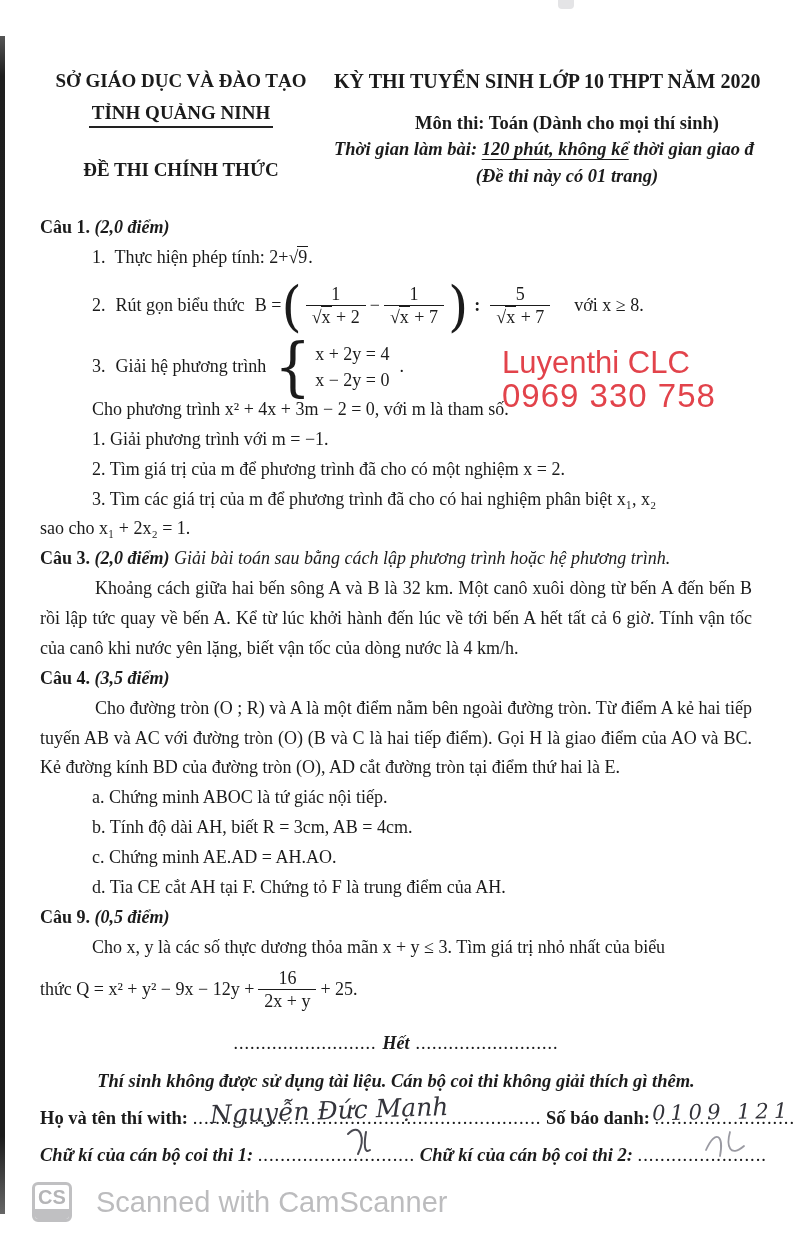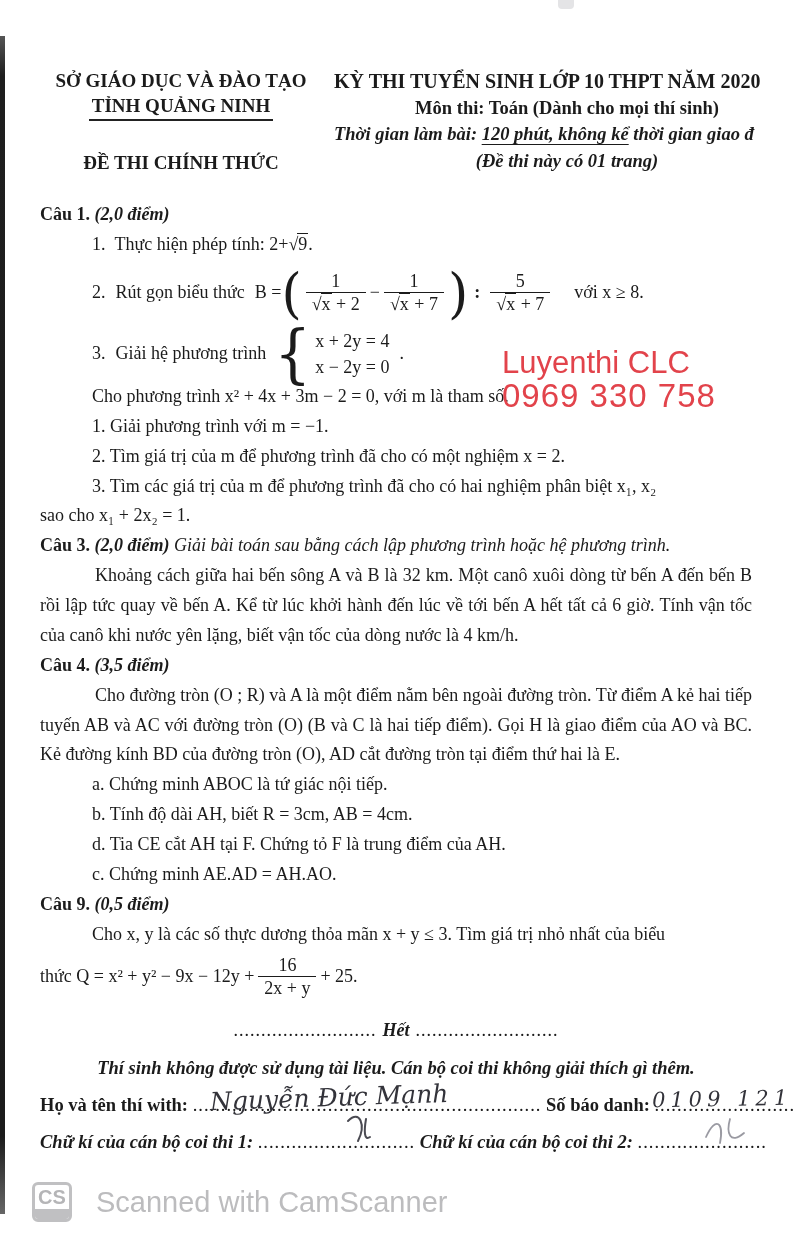--- a/index.html
+++ b/index.html
@@ -13,26 +13,26 @@
   }
   
   .left-strip{position:absolute;left:0;top:36px;width:5px;height:1178px;
     background:linear-gradient(180deg,#555 0,#1e1e1e 40px,#1b1b1b 1100px,#666 100%);}
   .top-smudge{position:absolute;left:558px;top:0;width:16px;height:9px;background:#e4e4e6;border-radius:0 0 4px 4px;}
 
   
   .header{display:flex;padding:70px 0 0 36px;}
   .h-left{width:290px;text-align:center;flex:0 0 auto;}
   .h-left .l1{font-weight:bold;font-size:19px;white-space:nowrap;}
-  .h-left .l2{font-weight:bold;font-size:19px;margin-top:3px;}
+  .h-left .l2{font-weight:bold;font-size:19px;margin-top:10px;}
   .h-left .l2 span{display:inline-block;border-bottom:2.5px solid #222;padding:0 3px 2px;}
   .h-left .l3{font-weight:bold;font-size:19px;margin-top:31px;white-space:nowrap;}
   .h-right{flex:1;text-align:center;padding-left:8px;}
   .h-right .r1{font-weight:bold;font-size:20px;white-space:nowrap;text-align:left;}
-  .h-right .r2{font-weight:bold;font-size:18.5px;margin-top:5px;white-space:nowrap;}
+  .h-right .r2{font-weight:bold;font-size:18.5px;margin-top:20px;white-space:nowrap;}
   .h-right .r3{font-weight:bold;font-style:italic;font-size:18.5px;margin-top:5px;white-space:nowrap;text-align:left;}
   .h-right .r3 .ul{text-decoration:underline;text-underline-offset:4px;}
   .h-right .r4{font-weight:bold;font-style:italic;font-size:18.5px;margin-top:6px;white-space:nowrap;}
 
   
   .content{padding:26px 48px 0 40px;font-size:18px;line-height:1.66;}
   .qlabel{font-weight:bold;white-space:nowrap;}
   .qlabel .pts{font-weight:bold;font-style:italic;}
   .qlabel .after-italic{font-weight:normal;font-style:italic;}
   .indent1{padding-left:52px;white-space:nowrap;}
@@ -163,22 +163,22 @@
     <div class="indent1">3.  Tìm các giá trị của m để phương trình đã cho có hai nghiệm phân biệt x₁,  x₂</div>
     <div class="noindent">sao cho x₁ + 2x₂ = 1.</div>
 
     <div class="qlabel"><span>Câu 3.</span> <span class="pts">(2,0 điểm)</span> <span class="after-italic">Giải bài toán sau bằng cách lập phương trình hoặc hệ phương trình.</span></div>
     <div class="para">Khoảng cách giữa hai bến sông A và B là 32 km. Một canô xuôi dòng từ bến A đến bến B rồi lập tức quay về bến A. Kể từ lúc khởi hành đến lúc về tới bến A hết tất cả 6 giờ. Tính vận tốc của canô khi nước yên lặng, biết vận tốc của dòng nước là 4 km/h.</div>
 
     <div class="qlabel"><span>Câu 4.</span> <span class="pts">(3,5 điểm)</span></div>
     <div class="para">Cho đường tròn (O ; R) và A là một điểm nằm bên ngoài đường tròn. Từ điểm A kẻ hai tiếp tuyến AB và AC với đường tròn (O) (B và C là hai tiếp điểm). Gọi H là giao điểm của AO và BC. Kẻ đường kính BD của đường tròn (O), AD cắt đường tròn tại điểm thứ hai là E.</div>
     <div class="indent1">a.  Chứng minh ABOC là tứ giác nội tiếp.</div>
     <div class="indent1">b.  Tính độ dài AH, biết R = 3cm, AB = 4cm.</div>
+    <div class="indent1">c.  Chứng minh AE.AD = AH.AO.</div>
     <div class="indent1">d.  Tia CE cắt AH tại F. Chứng tỏ F là trung điểm của AH.</div>
-    <div class="indent1">c.  Chứng minh AE.AD = AH.AO.</div>
 
     <div class="qlabel"><span>Câu 9.</span> <span class="pts">(0,5 điểm)</span></div>
     <div class="indent1">Cho x, y là các số thực dương thỏa mãn x + y ≤ 3. Tìm giá trị nhỏ nhất của biểu</div>
     <div class="row q5-formula">
       <span>thức Q = x² + y² − 9x − 12y +</span>
       <span class="frac">
         <span class="num">16</span>
         <span class="den">2x + y</span>
       </span>
       <span>+ 25.</span>

